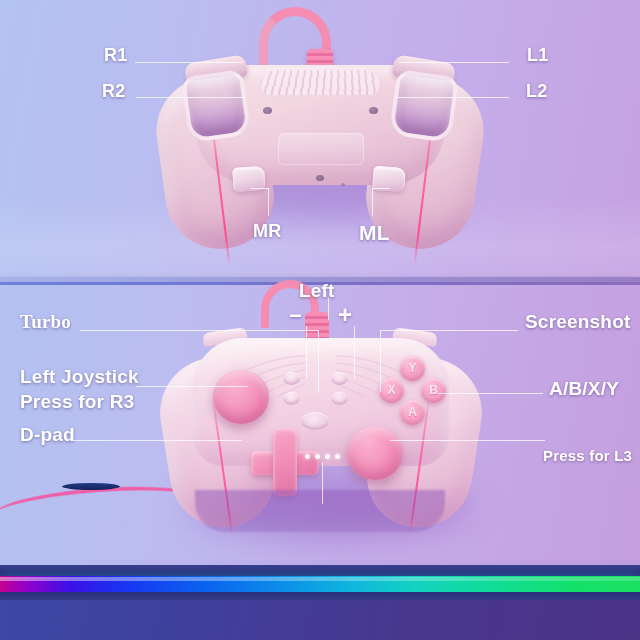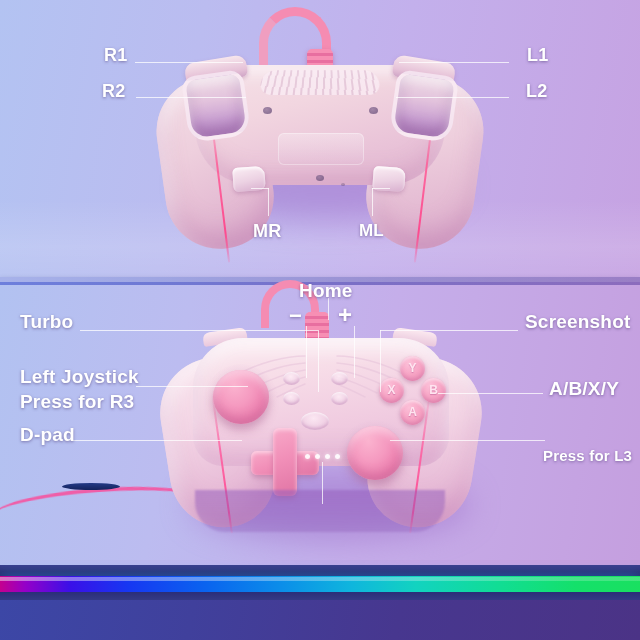--- a/index.html
+++ b/index.html
@@ -220,21 +220,21 @@
     <div class="lead-v" style="left:268px;top:188px;height:28px;"></div>
     <div class="lead" style="left:251px;top:188px;width:18px;"></div>
     <div class="lead-v" style="left:372px;top:188px;height:28px;"></div>
     <div class="lead" style="left:372px;top:188px;width:18px;"></div>
 
     <div class="lbl" style="left:104px;top:45px;font-size:18px;">R1</div>
     <div class="lbl" style="left:102px;top:81px;font-size:18px;">R2</div>
     <div class="lbl" style="left:527px;top:45px;font-size:18px;">L1</div>
     <div class="lbl" style="left:526px;top:81px;font-size:18px;">L2</div>
     <div class="lbl" style="left:253px;top:221px;font-size:18px;">MR</div>
-    <div class="lbl" style="left:359px;top:221px;font-size:17px;">ML</div>
+    <div class="lbl" style="left:359px;top:221px;font-size:21px;">ML</div>
   </div>
 
   <div id="divider"></div>
   <div id="divider-sheen"></div>
 
   <div class="panel" id="panel-bottom">
     
   </div>
 
   <div class="ghost" style="left:190px;top:470px;width:280px;height:70px;background:#9a6ac6;"></div>
@@ -322,26 +322,26 @@
   <div class="lead-v" style="left:354px;top:326px;height:52px;"></div>
 
   <div class="lead" style="left:380px;top:330px;width:138px;"></div>
   <div class="lead-v" style="left:380px;top:330px;height:62px;"></div>
 
   <div class="lead" style="left:438px;top:393px;width:105px;"></div>
   <div class="lead" style="left:390px;top:440px;width:155px;"></div>
 
   <div class="lead-v" style="left:322px;top:462px;height:42px;"></div>
 
-  <div class="lbl" style="left:299px;top:280px;font-size:19px;">Home</div>
+  <div class="lbl" style="left:299px;top:280px;font-size:19px;">Left</div>
 
   <div class="lbl" style="left:289px;top:303px;font-size:22px;">−</div>
   <div class="lbl" style="left:338px;top:301px;font-size:24px;">+</div>
 
-  <div class="lbl" style="left:20px;top:311px;font-size:19px;">Turbo</div>
+  <div class="lbl" style="left:20px;top:311px;font-size:19px;font-family:Liberation Serif, serif;">Turbo</div>
   <div class="lbl" style="left:20px;top:366px;font-size:19px;">Left Joystick</div>
   <div class="lbl" style="left:20px;top:391px;font-size:19px;">Press for R3</div>
   <div class="lbl" style="left:20px;top:424px;font-size:19px;">D-pad</div>
 
   <div class="lbl" style="left:525px;top:311px;font-size:19px;text-align:right;">Screenshot</div>
   <div class="lbl" style="left:549px;top:378px;font-size:19px;">A/B/X/Y</div>
   <div class="lbl" style="left:543px;top:447px;font-size:15px;">Press for L3</div>
 
 
   <div id="edge-top"></div>

